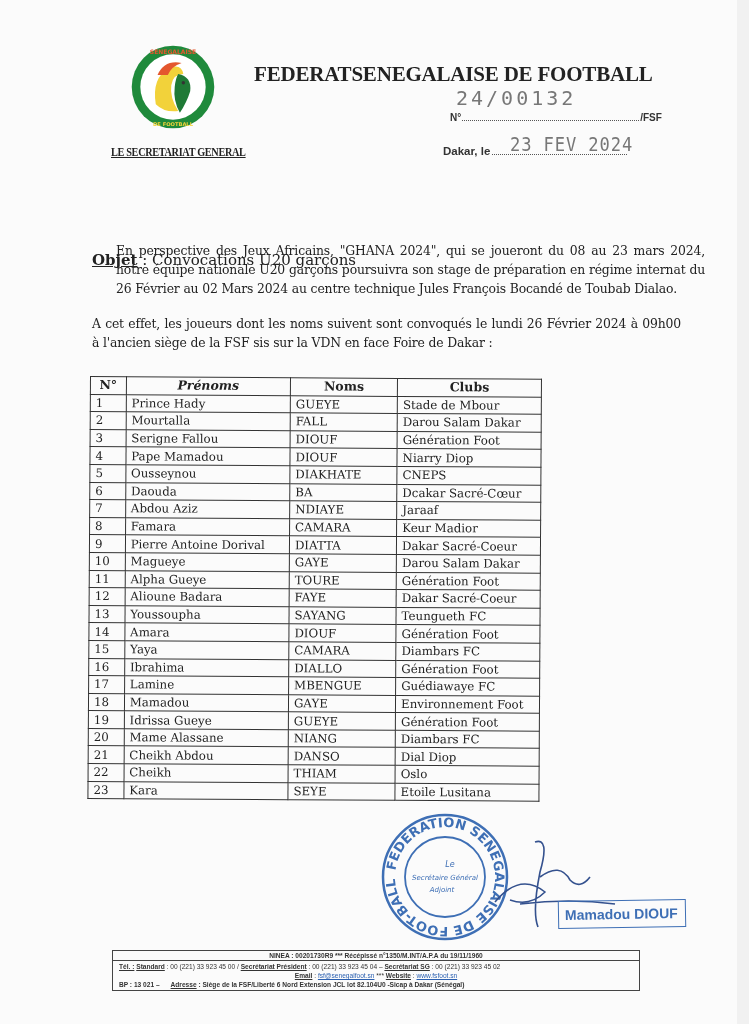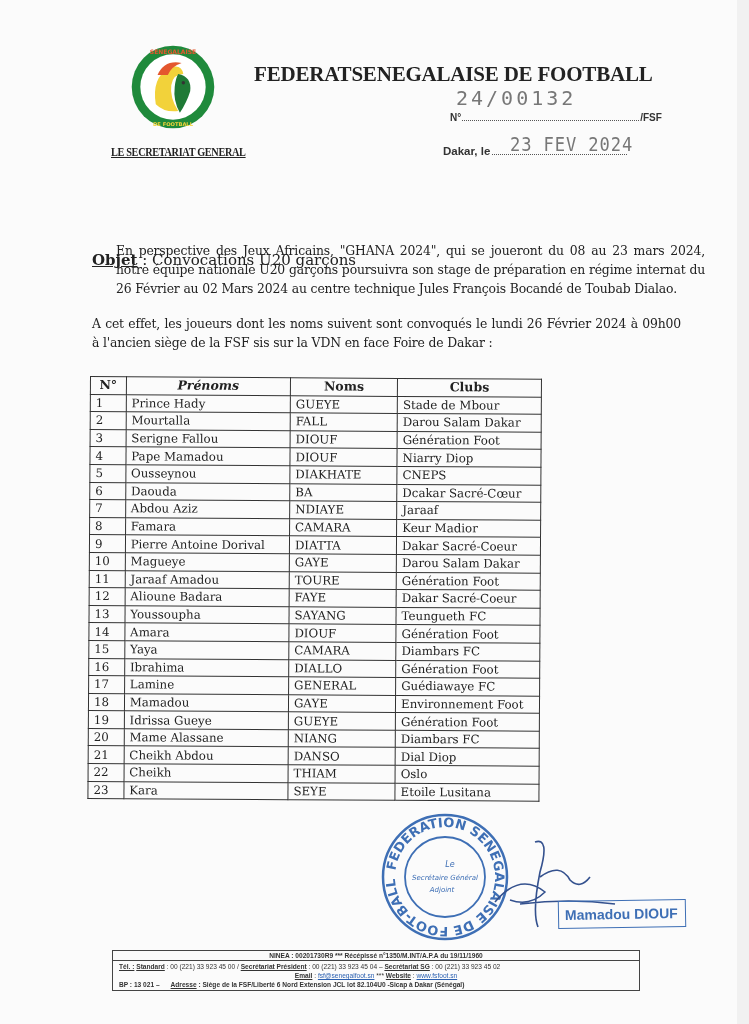--- a/index.html
+++ b/index.html
@@ -162,21 +162,21 @@
         <td>Dakar Sacré-Coeur</td>
       </tr>
       <tr>
         <td>10</td>
         <td>Magueye</td>
         <td>GAYE</td>
         <td>Darou Salam Dakar</td>
       </tr>
       <tr>
         <td>11</td>
-        <td>Jaraaf Amadou</td>
+        <td>Alpha Gueye</td>
         <td>TOURE</td>
         <td>Génération Foot</td>
       </tr>
       <tr>
         <td>12</td>
         <td>Alioune Badara</td>
         <td>FAYE</td>
         <td>Dakar Sacré-Coeur</td>
       </tr>
       <tr>
@@ -199,21 +199,21 @@
       </tr>
       <tr>
         <td>16</td>
         <td>Ibrahima</td>
         <td>DIALLO</td>
         <td>Génération Foot</td>
       </tr>
       <tr>
         <td>17</td>
         <td>Lamine</td>
-        <td>GENERAL</td>
+        <td>MBENGUE</td>
         <td>Guédiawaye FC</td>
       </tr>
       <tr>
         <td>18</td>
         <td>Mamadou</td>
         <td>GAYE</td>
         <td>Environnement Foot</td>
       </tr>
       <tr>
         <td>19</td>

